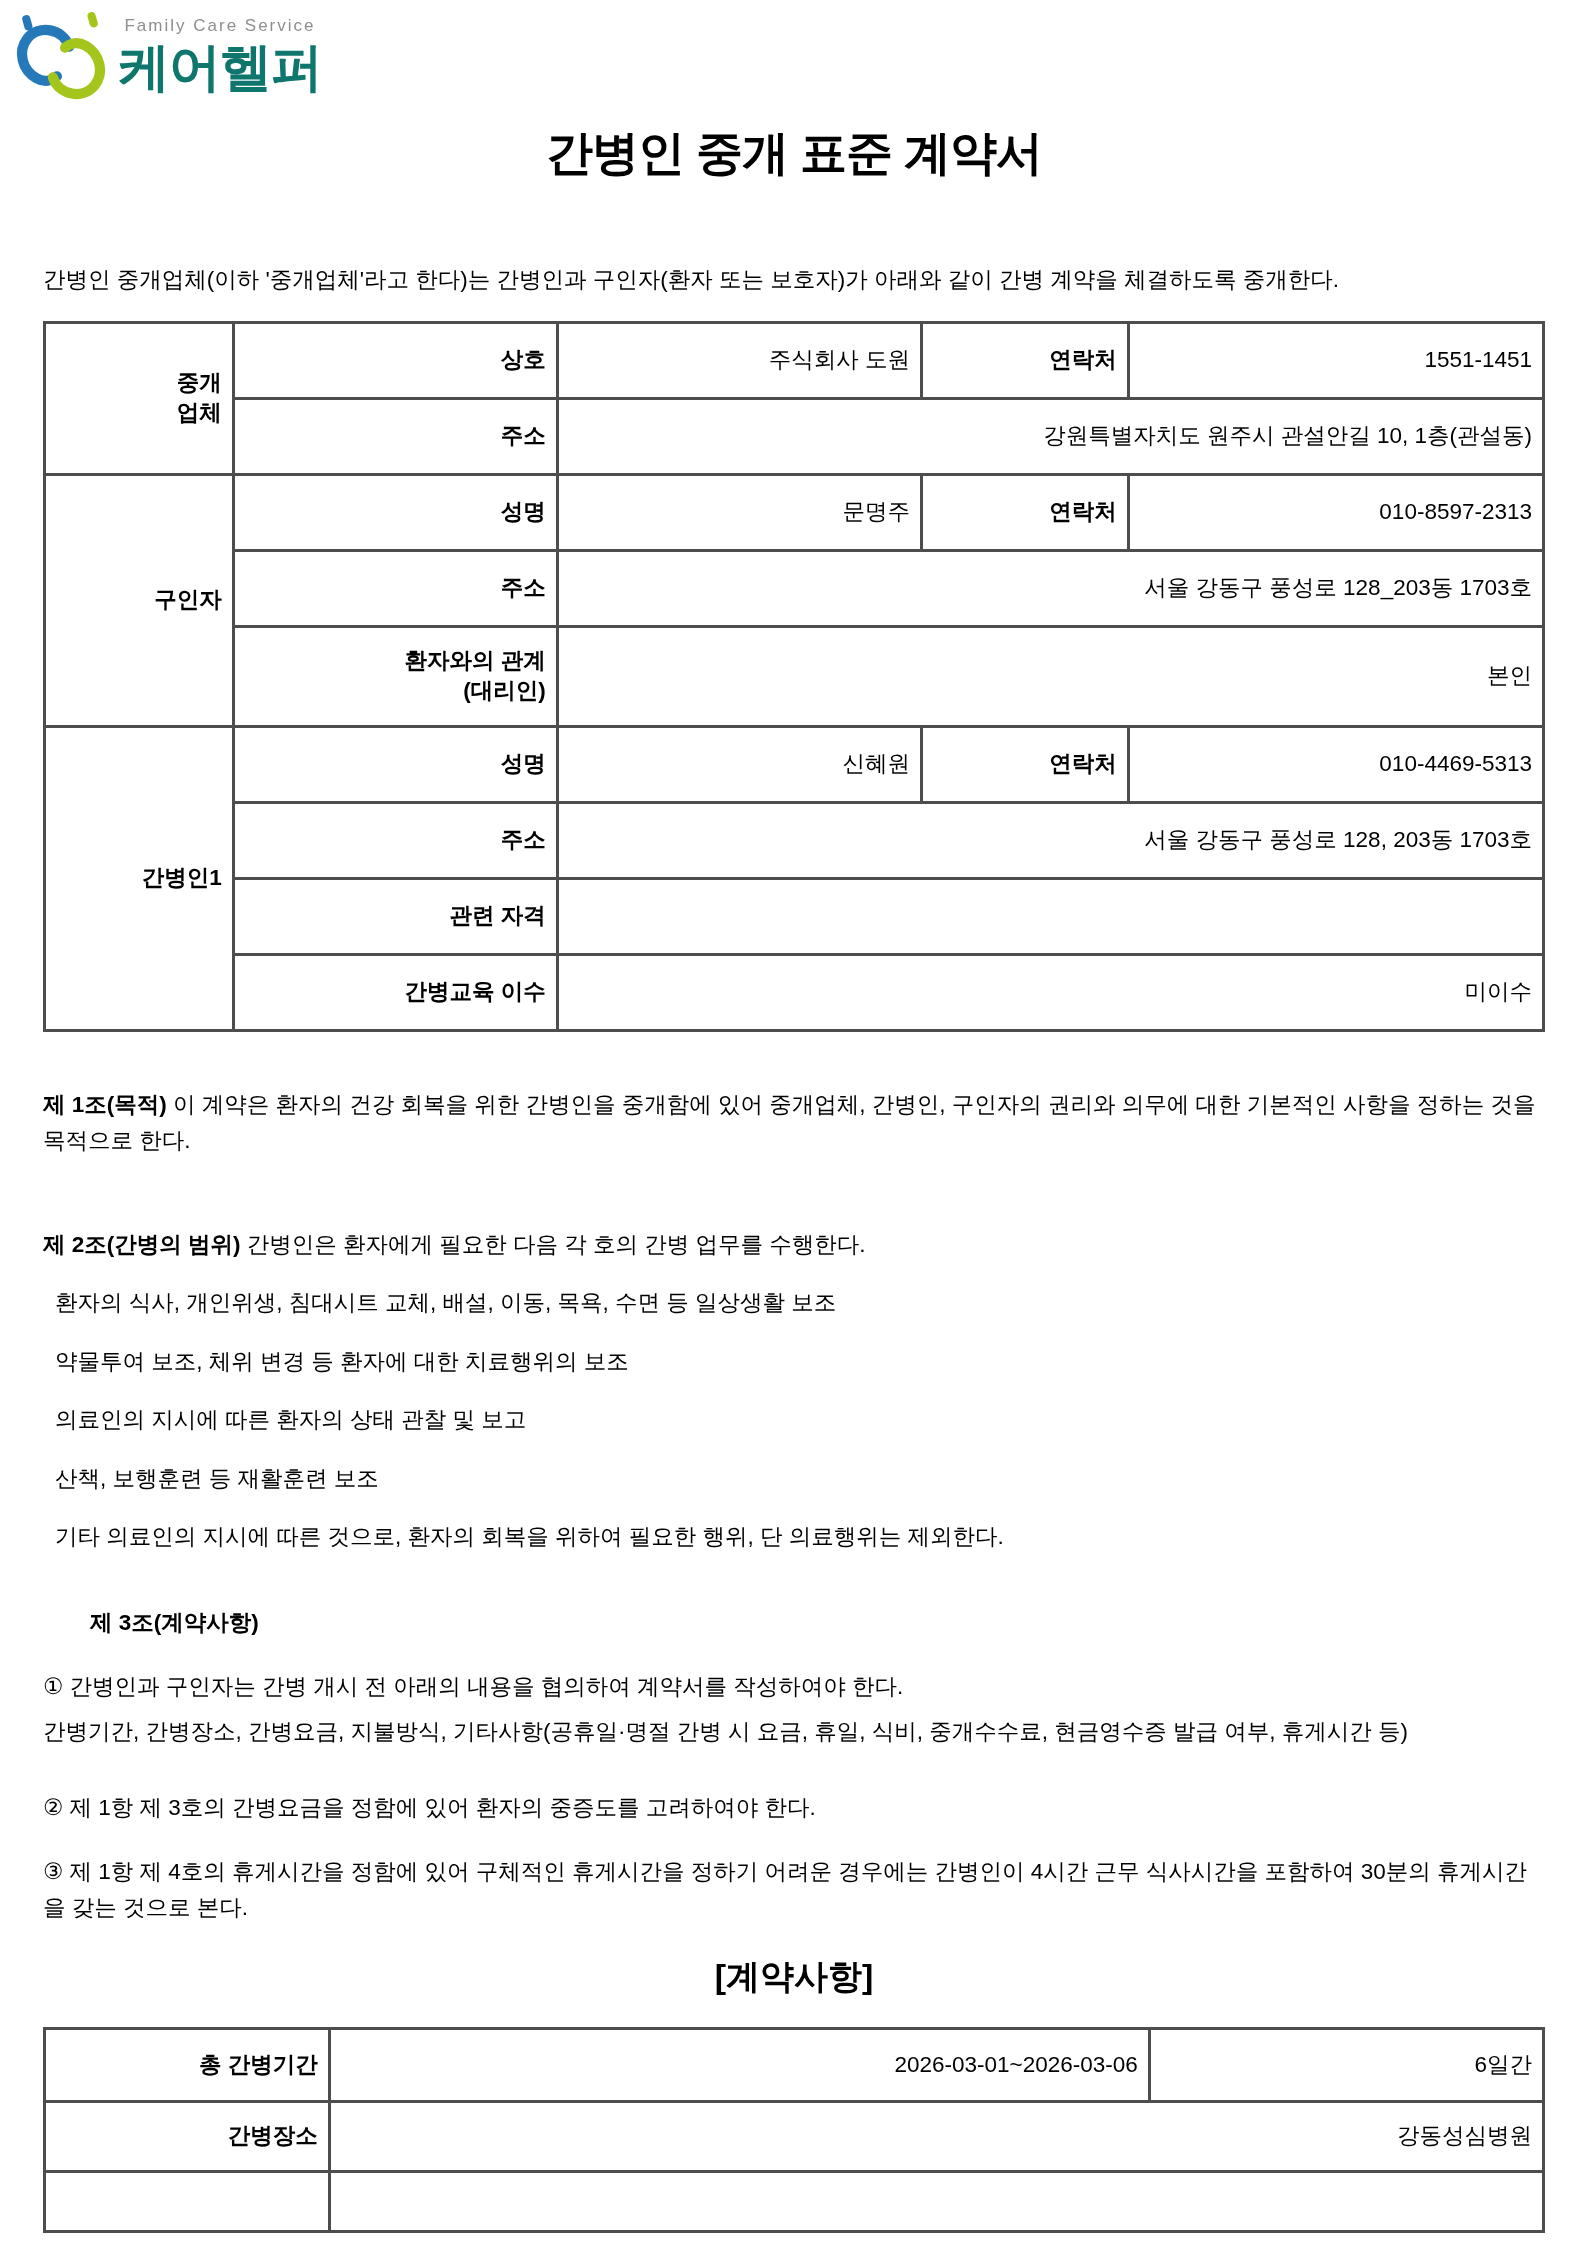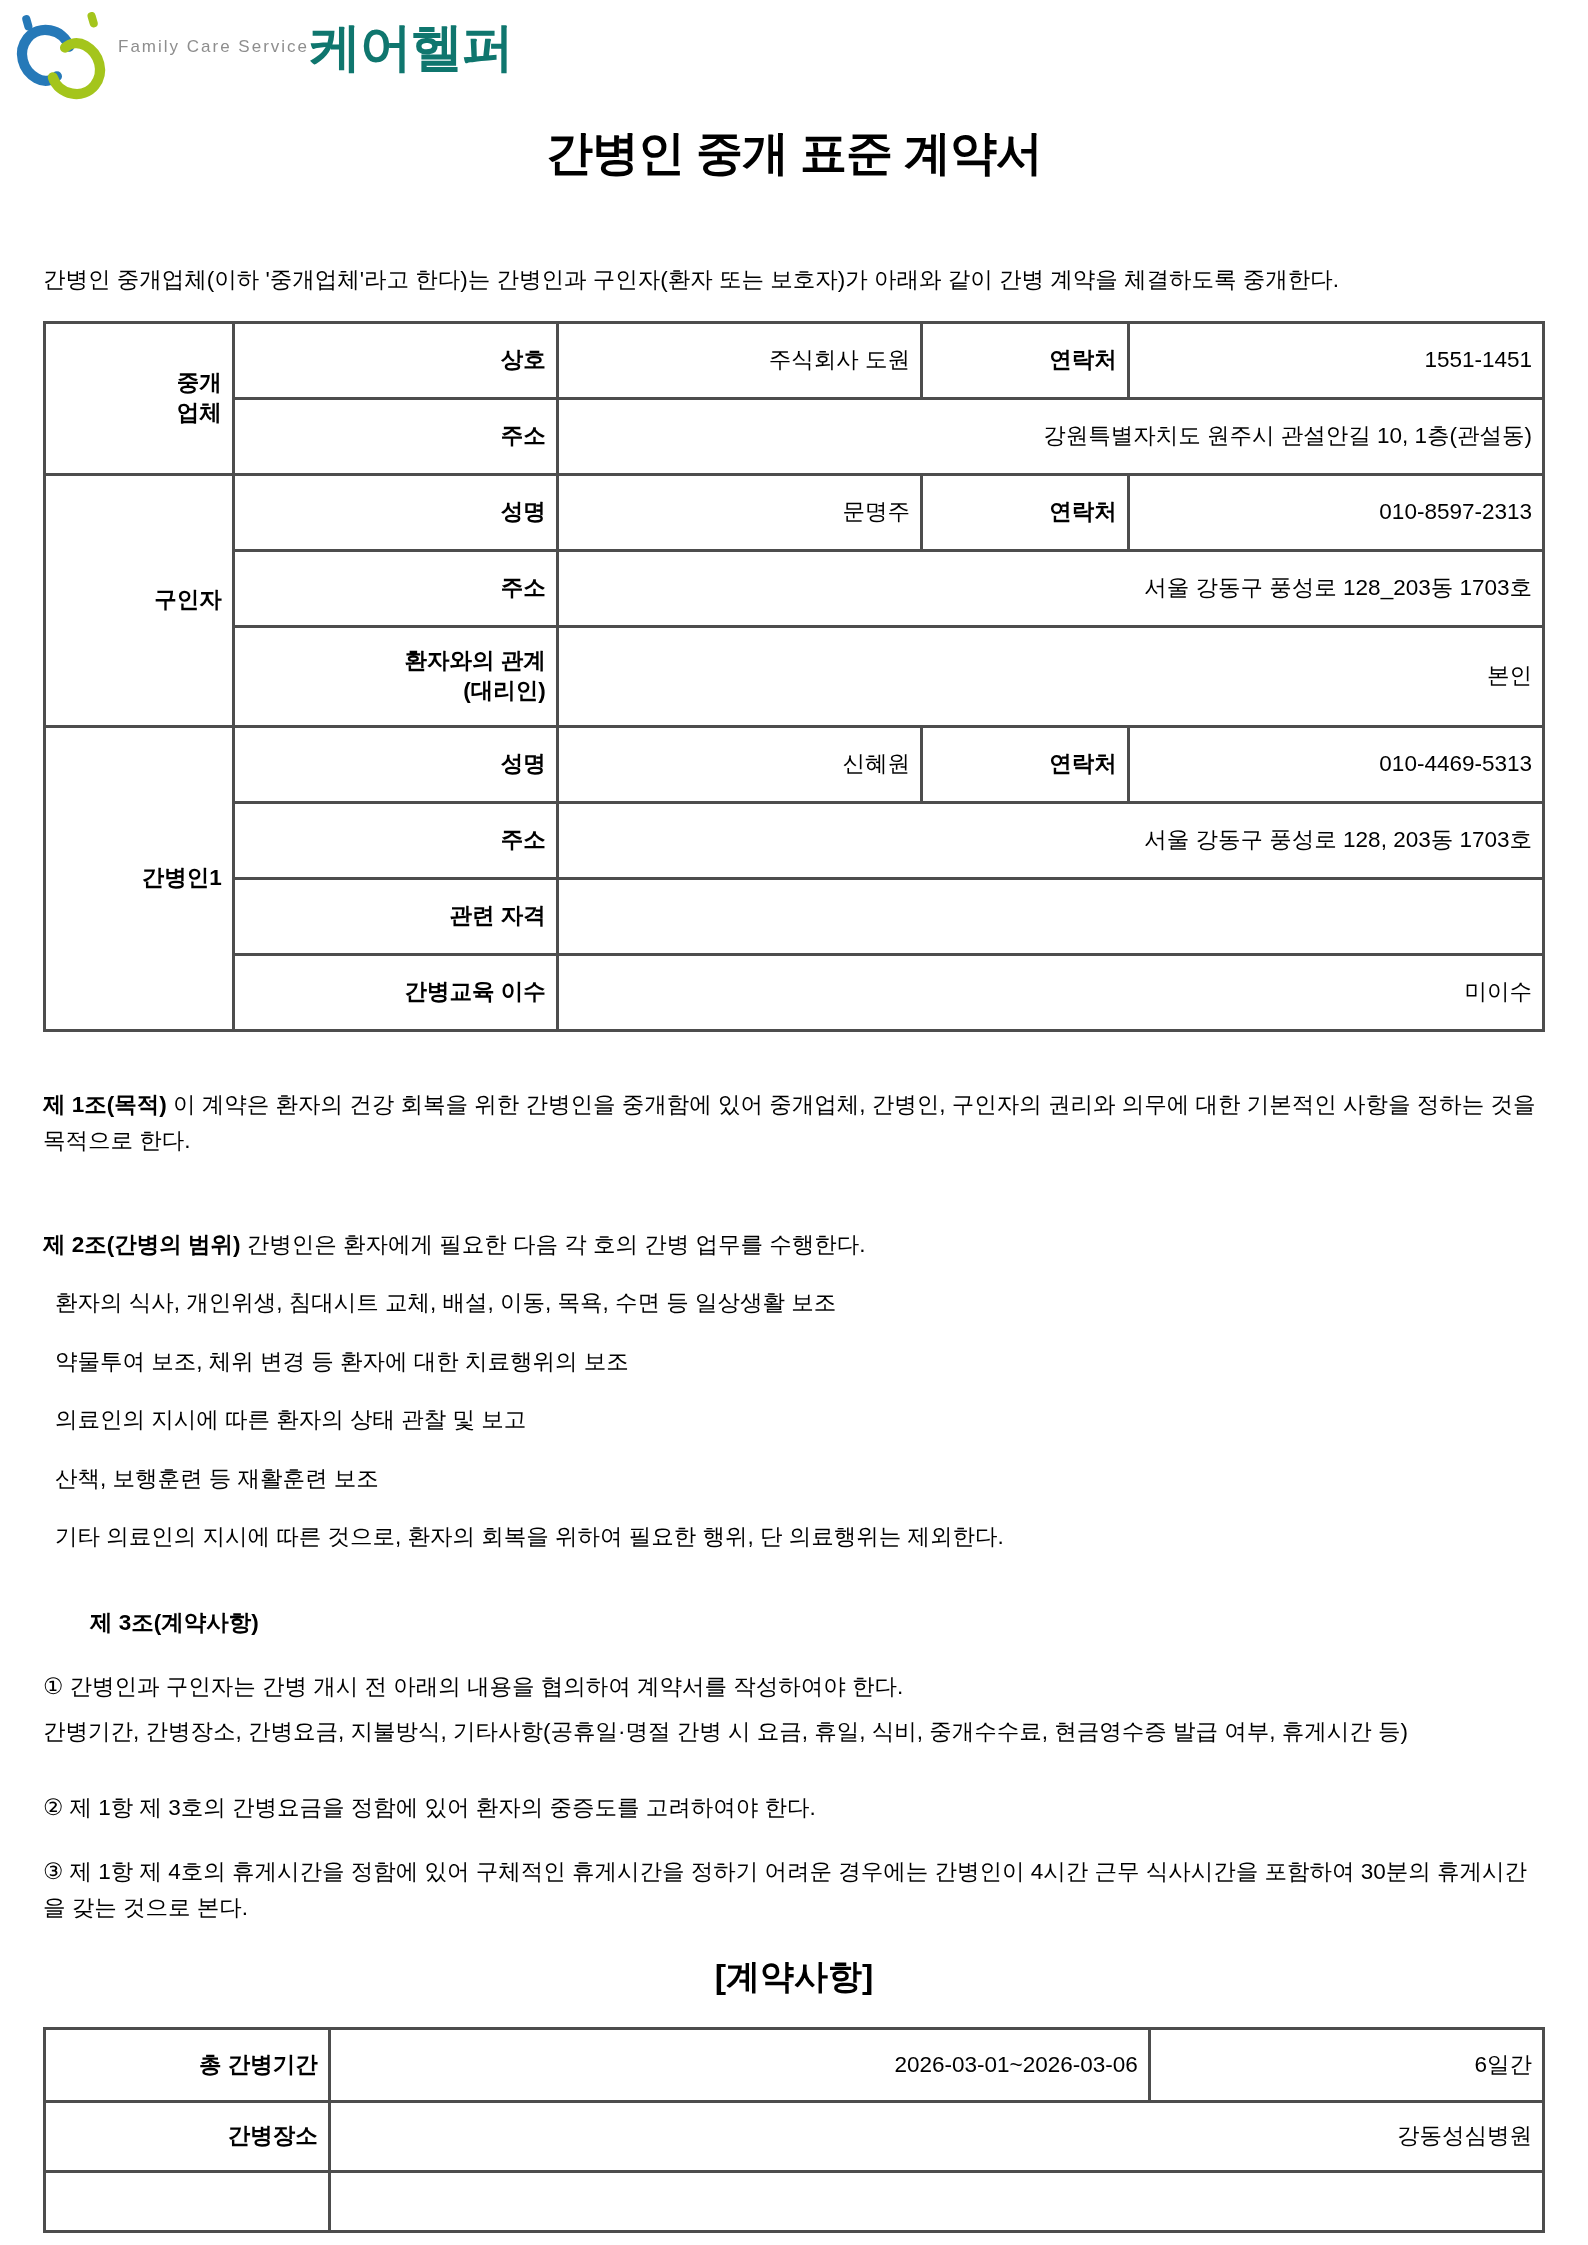--- a/index.html
+++ b/index.html
@@ -6,21 +6,21 @@
   body{
     width:1588px;height:2245px;overflow:hidden;background:#ffffff;
     font-family:"Liberation Sans","DejaVu Sans",sans-serif;color:#000;
     position:relative;
   }
   .page{padding:0 43px;}
 
   
   .brand{position:absolute;top:12px;left:10px;display:flex;align-items:flex-start;}
   .brand-icon{width:102px;height:102px;flex:0 0 auto;}
-  .brand-text{display:flex;flex-direction:row;align-items:center;margin-left:6px;margin-top:4px;}
+  .brand-text{display:flex;flex-direction:column;align-items:center;margin-left:6px;margin-top:4px;}
   .brand-tagline{font-size:17px;letter-spacing:2px;color:#8e8e8e;line-height:20px;}
   .brand-wordmark{font-size:52px;font-weight:800;color:#0f766e;line-height:62px;letter-spacing:-1px;}
 
   
   .doc-title{margin:122px 0 0 0;text-align:center;font-size:47px;line-height:62px;
     font-weight:800;letter-spacing:-1px;}
 
   
   .intro{margin-top:78px;font-size:22.5px;line-height:36px;}
 

